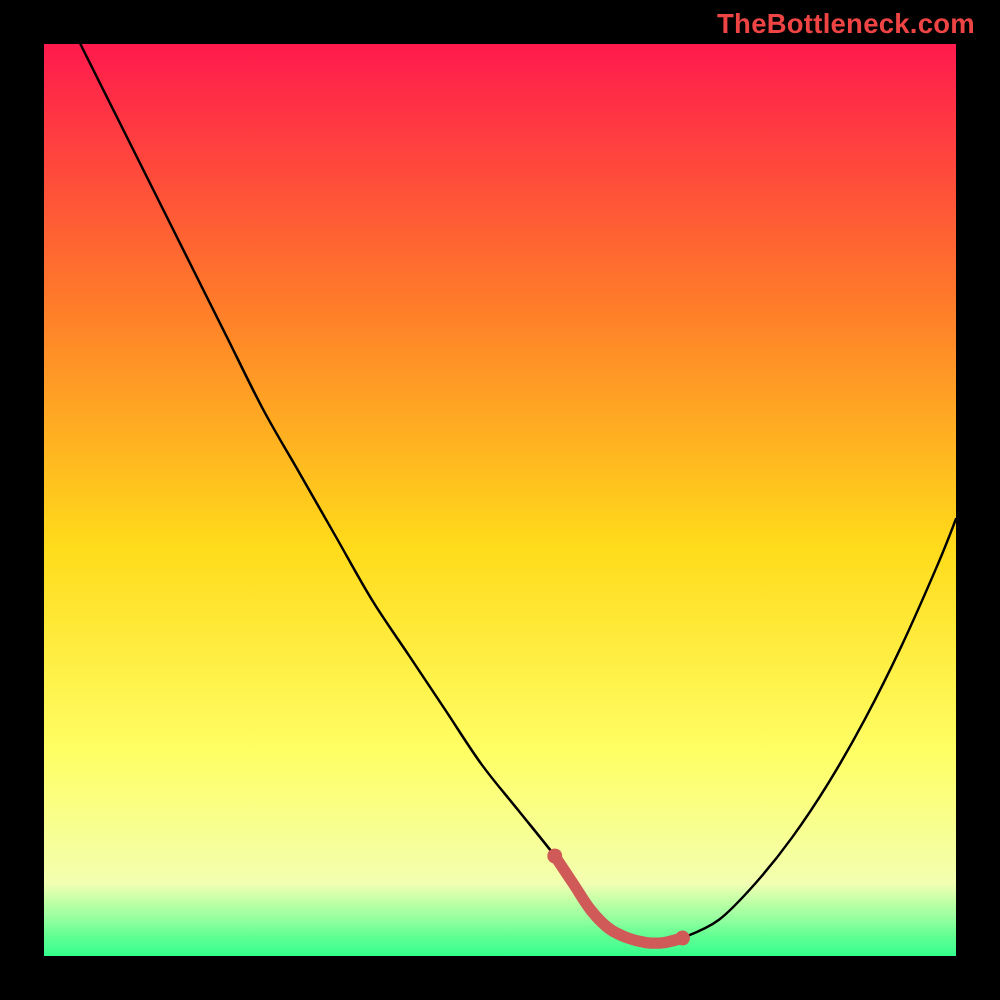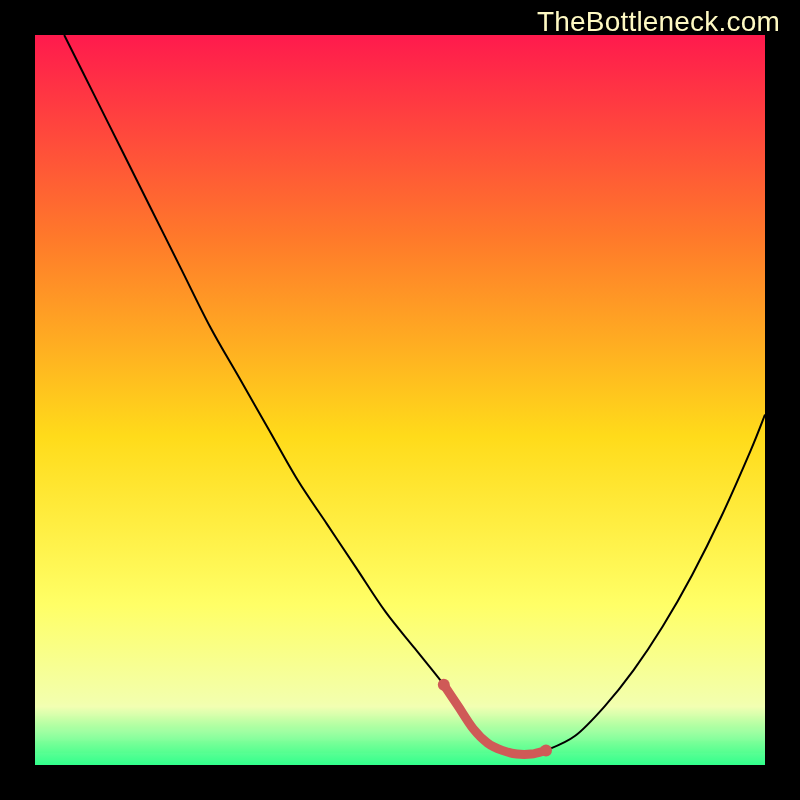--- a/index.html
+++ b/index.html
@@ -23,24 +23,24 @@
     left: 35px;
     top: 35px;
     width: 730px;
     height: 730px;
     overflow: hidden;
   }
   .attrib {
     position: absolute;
     top: 6px;
     right: 20px;
-    color: #fef9c3;
+    color: #ef4444;
     font-family: Arial, Helvetica, sans-serif;
-    font-size: 28px;
-    font-weight: 400;
+    font-size: 22px;
+    font-weight: 700;
     letter-spacing: 0.2px;
   }
   svg {
     display: block;
   }
 </style>
 </head>
 <body>
 
 <div class="frame">

